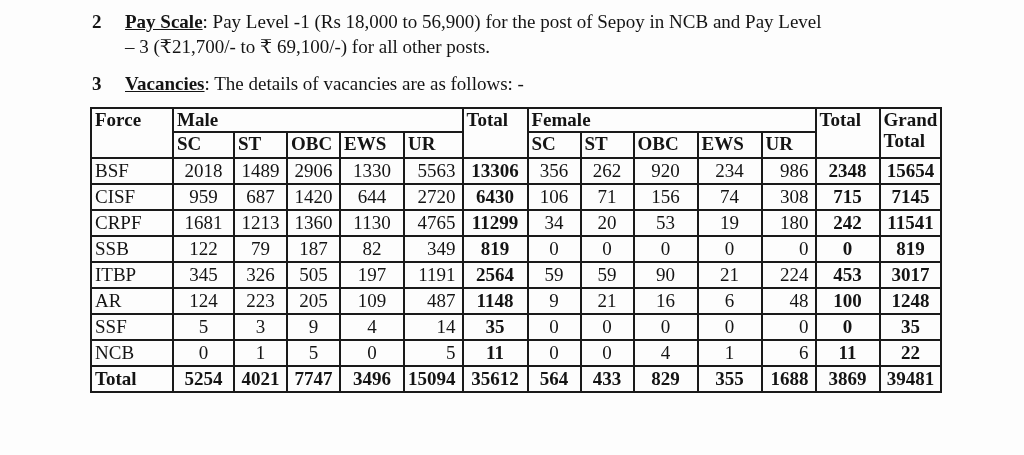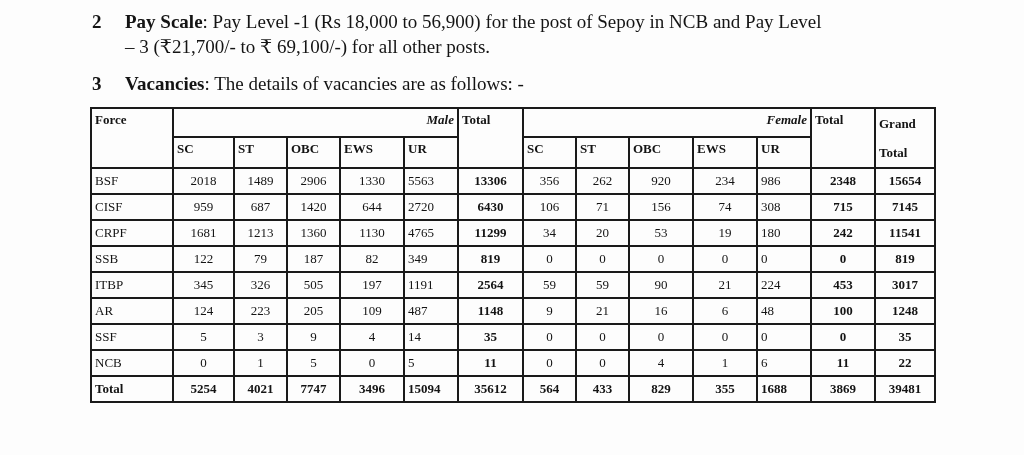--- a/index.html
+++ b/index.html
@@ -1,39 +1,39 @@
 <!DOCTYPE html>
 <html><head>
 <meta charset="utf-8">
 <style>
   html, body { margin: 0; padding: 0; background: #fdfdfd; }
   body { width: 1024px; height: 455px; position: relative; overflow: hidden;
          font-family: "Liberation Serif", "DejaVu Serif", serif; color: #141414; }
   .para { position: absolute; font-size: 19px; line-height: 22px; white-space: nowrap; }
   .num { position: absolute; font-weight: bold; }
-  .lbl { font-weight: bold; }
+  .lbl { font-weight: bold; text-decoration: underline; }
   #p2 { left: 92px; top: 11px; }
   #p2 .num { left: 0; }
   #p2 .l1 { position: absolute; left: 33px; top: 0; }
   #p2 .l2 { position: absolute; left: 33px; top: 25px; text-align: right; }
   #p3 { left: 92px; top: 73px; }
   #p3 .num { left: 0; }
   #p3 .l1 { position: absolute; left: 33px; top: 0; }
 
   table.vac { position: absolute; left: 90px; top: 107px; border-collapse: collapse;
-              font-size: 13px; table-layout: fixed; }
+              font-size: 19px; table-layout: fixed; }
   table.vac td, table.vac th { border: 2px solid #1a1a1a; padding: 0 3px; height: 24px;
               line-height: 22px; overflow: hidden; white-space: nowrap; }
   table.vac th { font-weight: bold; text-align: left; vertical-align: top; }
-  table.vac th.center { text-align: right; font-style: italic; }
+  table.vac th.center { text-align: left; }
   table.vac tr.h1 th { height: 22px; }
   table.vac tr.h2 th { height: 24px; }
   table.vac td.force { text-align: left; margin-left: 28px; }
   table.vac td.v { text-align: center; }
-  table.vac td.r { padding-right: 6px; }
+  table.vac td.r { text-align: right; padding-right: 6px; }
   table.vac td.b { font-weight: bold; text-align: center; font-family: Liberation Serif, serif; }
   table.vac tr.total td { font-weight: bold; }
 </style>
 </head>
 <body>
 
 <div class="para" id="p2">
   <span class="num">2</span>
   <div class="l1"><span class="lbl">Pay Scale</span><span>: Pay Level -1 (Rs 18,000 to 56,900) for the post of Sepoy in NCB and Pay Level</span></div>
   <div class="l2">– 3 (₹21,700/- to ₹ 69,100/-) for all other posts.</div>
@@ -61,21 +61,21 @@
       <col style="width:64px">
       <col style="width:60px">
   </colgroup>
   <thead>
     <tr class="h1">
       <th rowspan="2">Force</th>
       <th colspan="5" class="center">Male</th>
       <th rowspan="2">Total</th>
       <th colspan="5" class="center">Female</th>
       <th rowspan="2">Total</th>
-      <th rowspan="2" style="white-space:normal;line-height:29px;">Grand Total</th>
+      <th rowspan="2" style="white-space:normal;line-height:21px;">Grand Total</th>
     </tr>
     <tr class="h2">
       <th>SC</th>
       <th>ST</th>
       <th>OBC</th>
       <th>EWS</th>
       <th>UR</th>
       <th>SC</th>
       <th>ST</th>
       <th>OBC</th>

